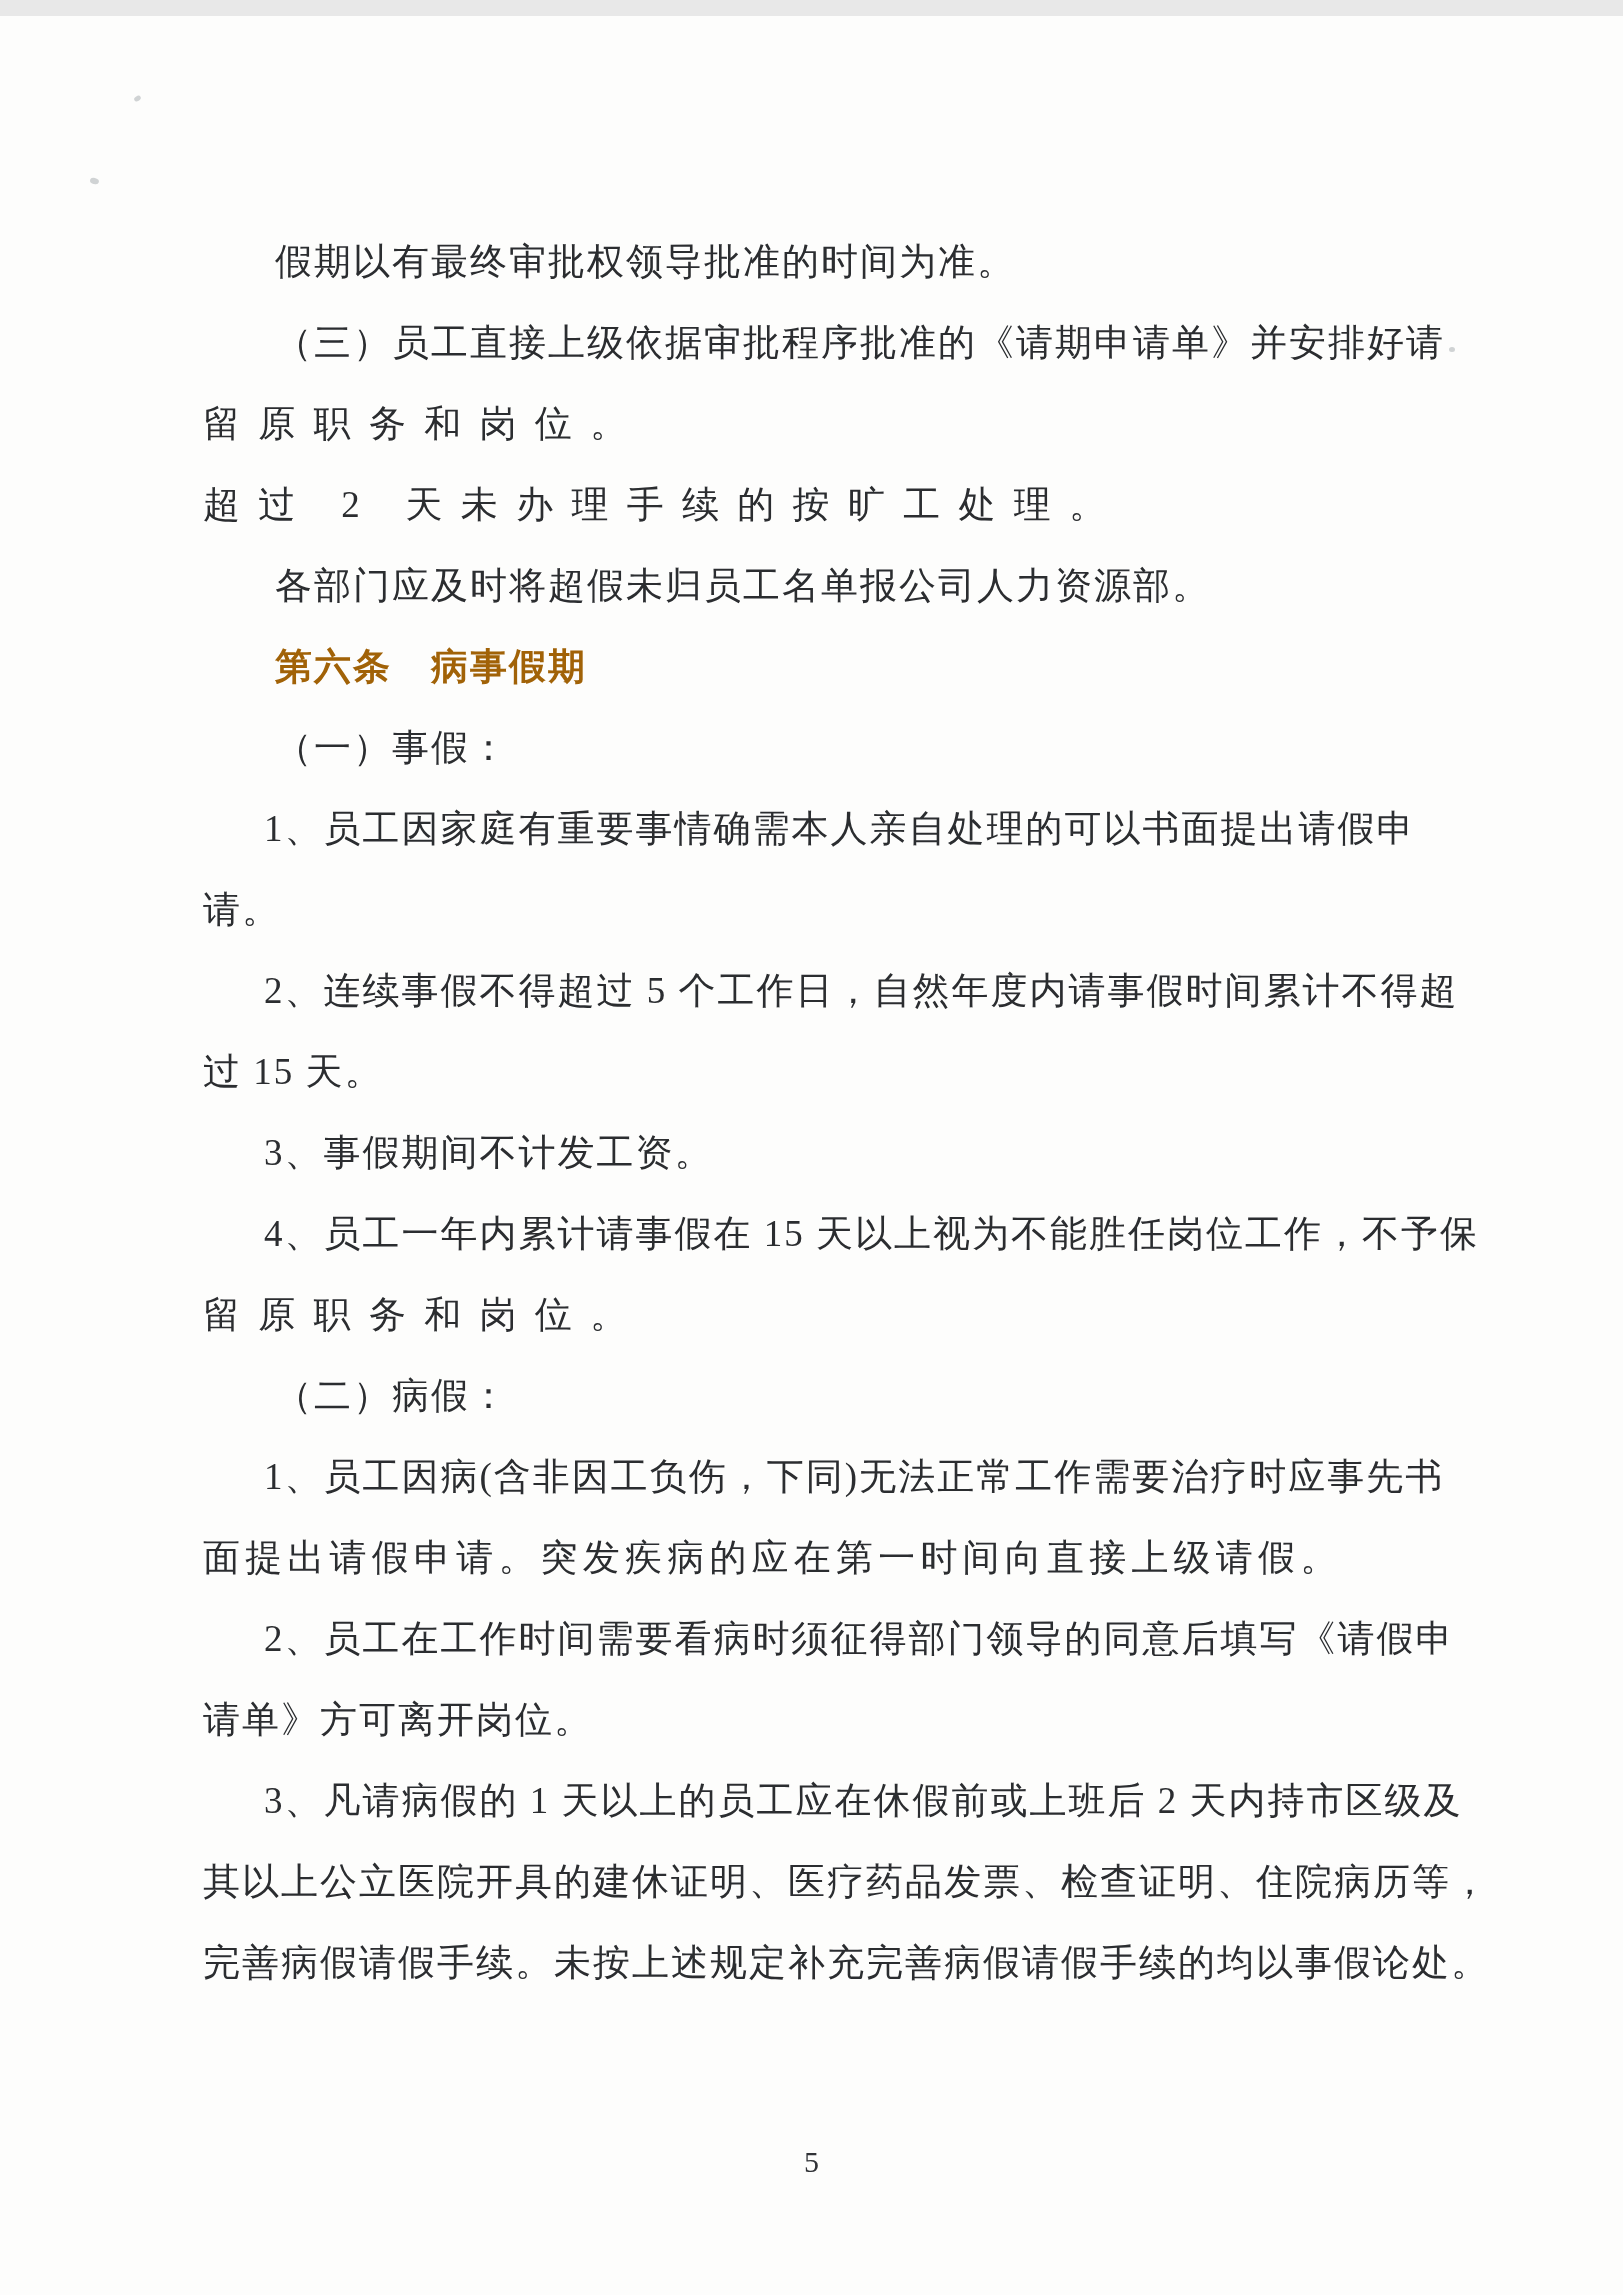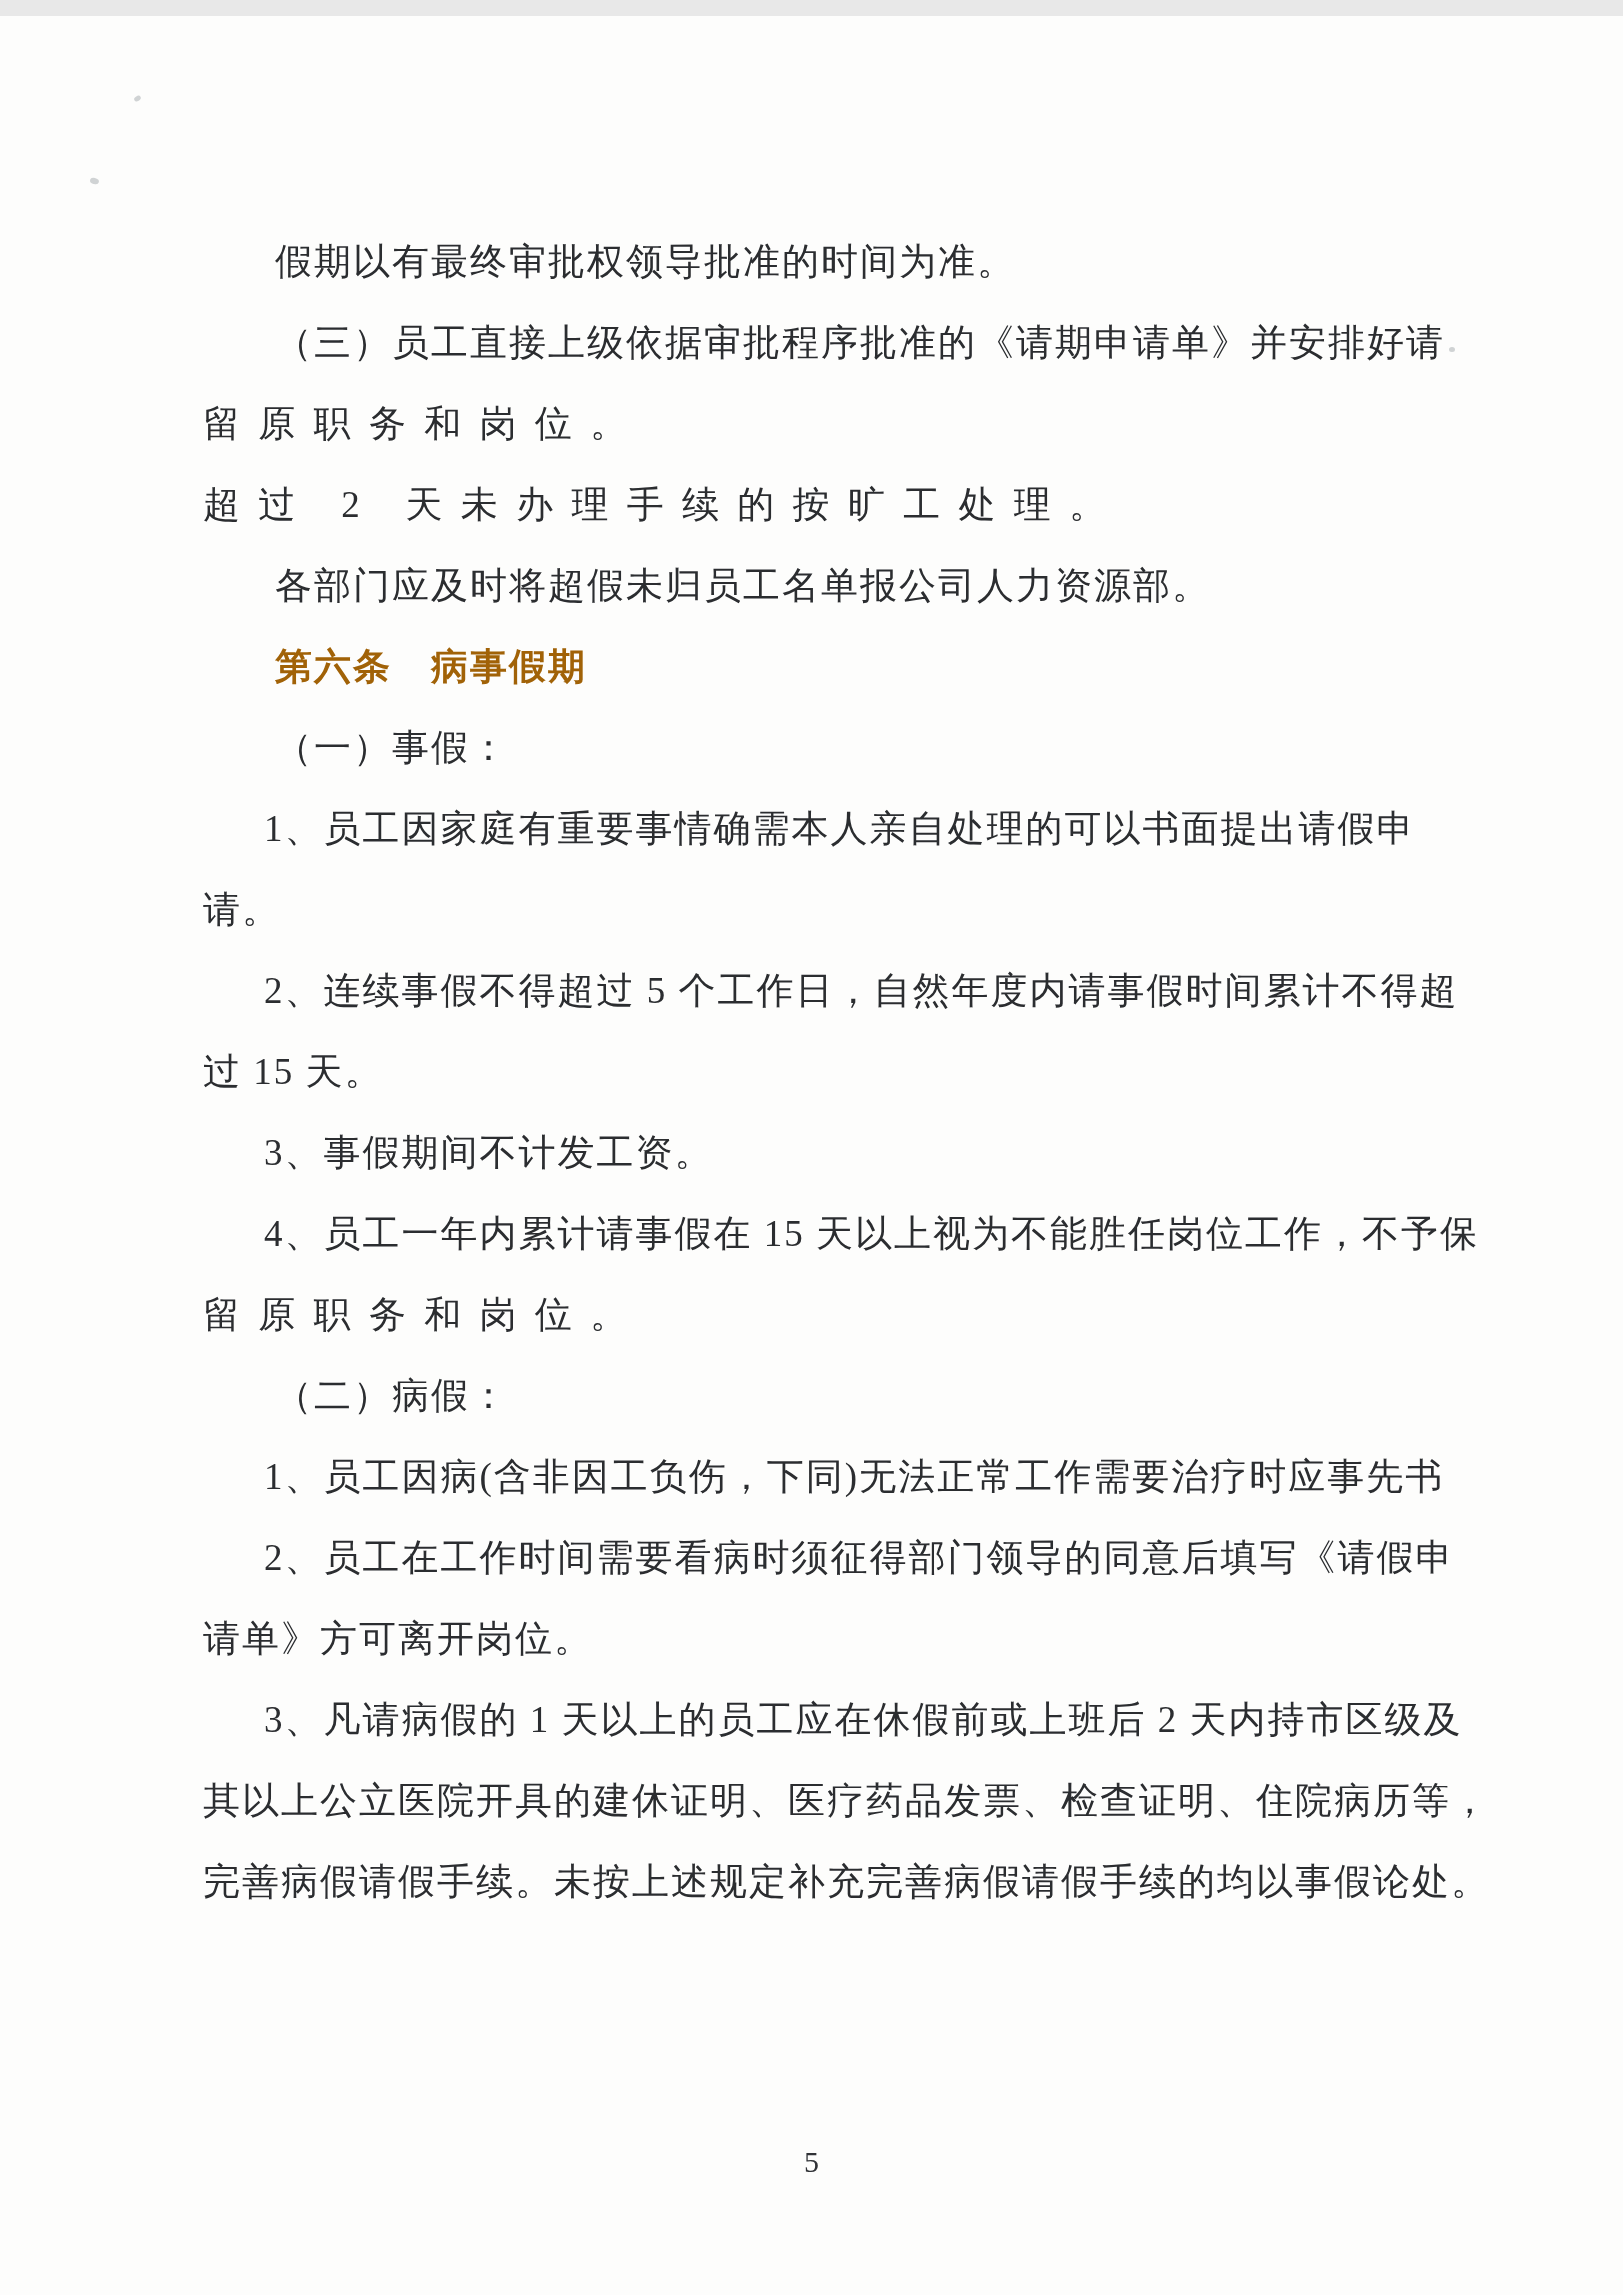--- a/index.html
+++ b/index.html
@@ -79,20 +79,21 @@
     <div class="line indent">（一）事假：</div>
     <div class="line indent-num">1、员工因家庭有重要事情确需本人亲自处理的可以书面提出请假申</div>
     <div class="line">请。</div>
     <div class="line indent-num">2、连续事假不得超过 5 个工作日，自然年度内请事假时间累计不得超</div>
     <div class="line">过 15 天。</div>
     <div class="line indent-num">3、事假期间不计发工资。</div>
     <div class="line indent-num">4、员工一年内累计请事假在 15 天以上视为不能胜任岗位工作，不予保</div>
     <div class="line wide">留原职务和岗位。</div>
     <div class="line indent">（二）病假：</div>
     <div class="line indent-num">1、员工因病(含非因工负伤，下同)无法正常工作需要治疗时应事先书</div>
+    <div class="line semi">面提出请假申请。突发疾病的应在第一时间向直接上级请假。</div>
     <div class="line indent-num">2、员工在工作时间需要看病时须征得部门领导的同意后填写《请假申</div>
     <div class="line">请单》方可离开岗位。</div>
     <div class="line indent-num">3、凡请病假的 1 天以上的员工应在休假前或上班后 2 天内持市区级及</div>
     <div class="line">其以上公立医院开具的建休证明、医疗药品发票、检查证明、住院病历等，</div>
     <div class="line">完善病假请假手续。未按上述规定补充完善病假请假手续的均以事假论处。</div>
   </div>
 
   <div class="pagenum">5</div>
 
 </div>

